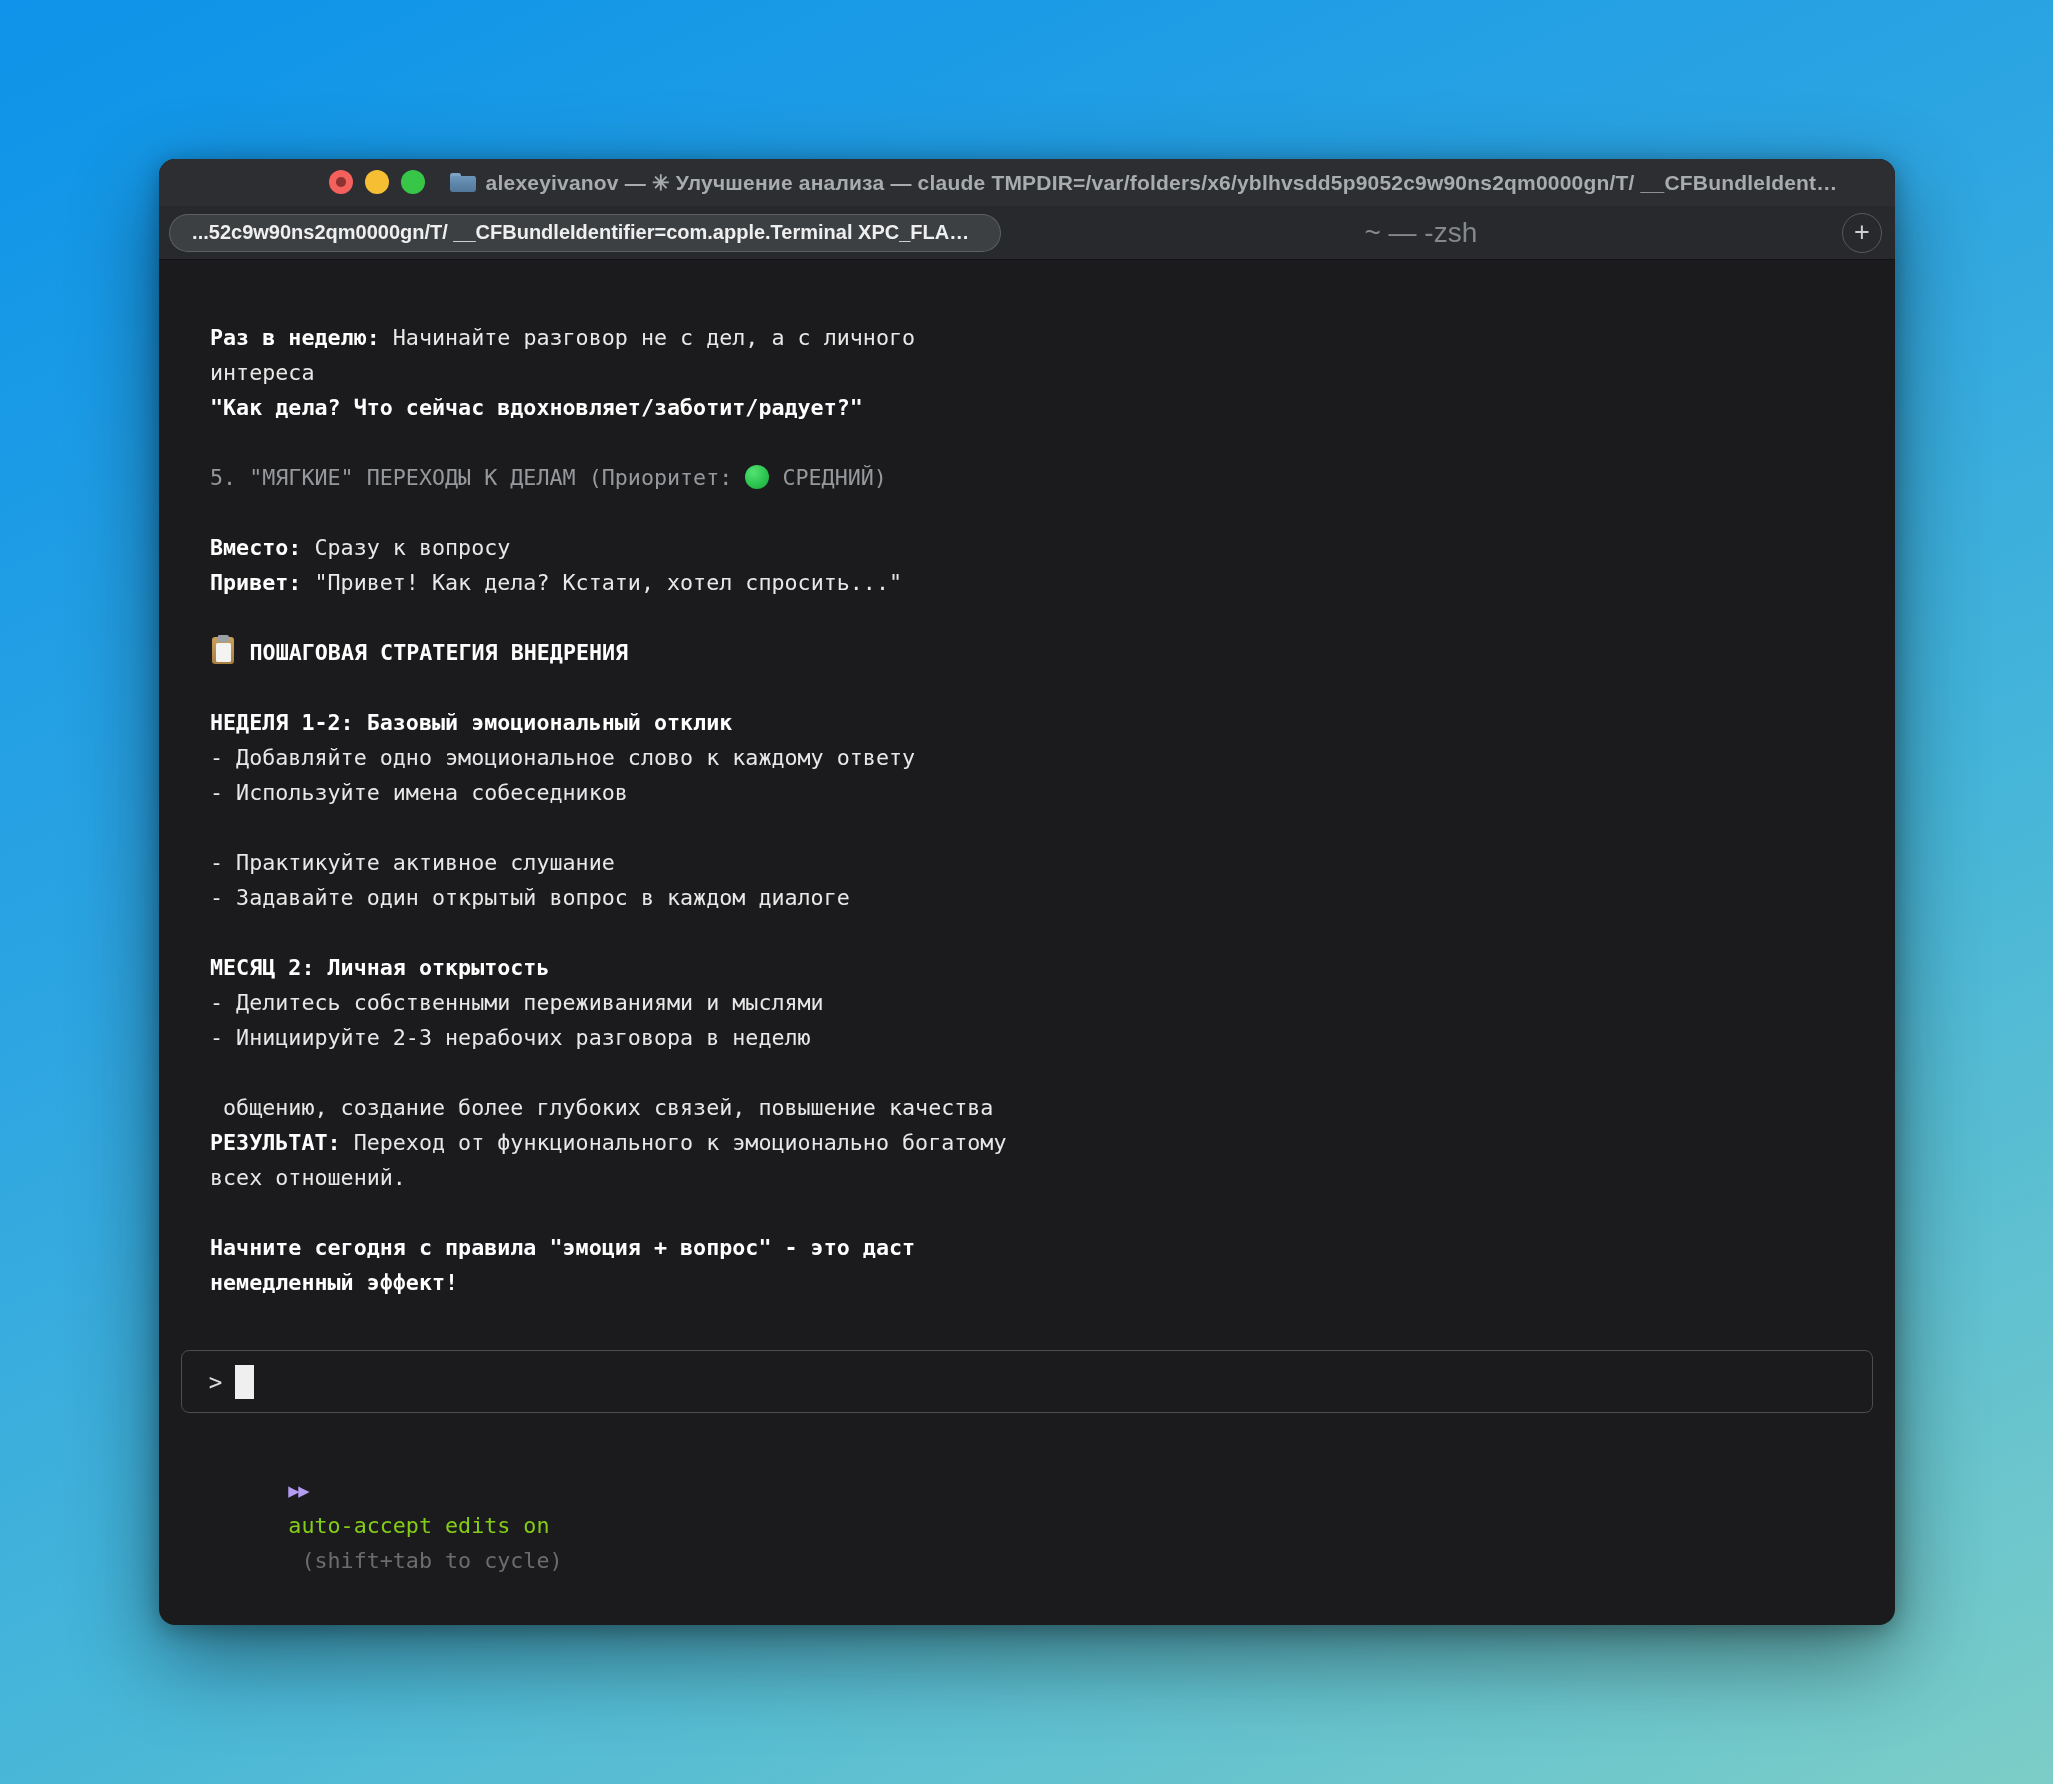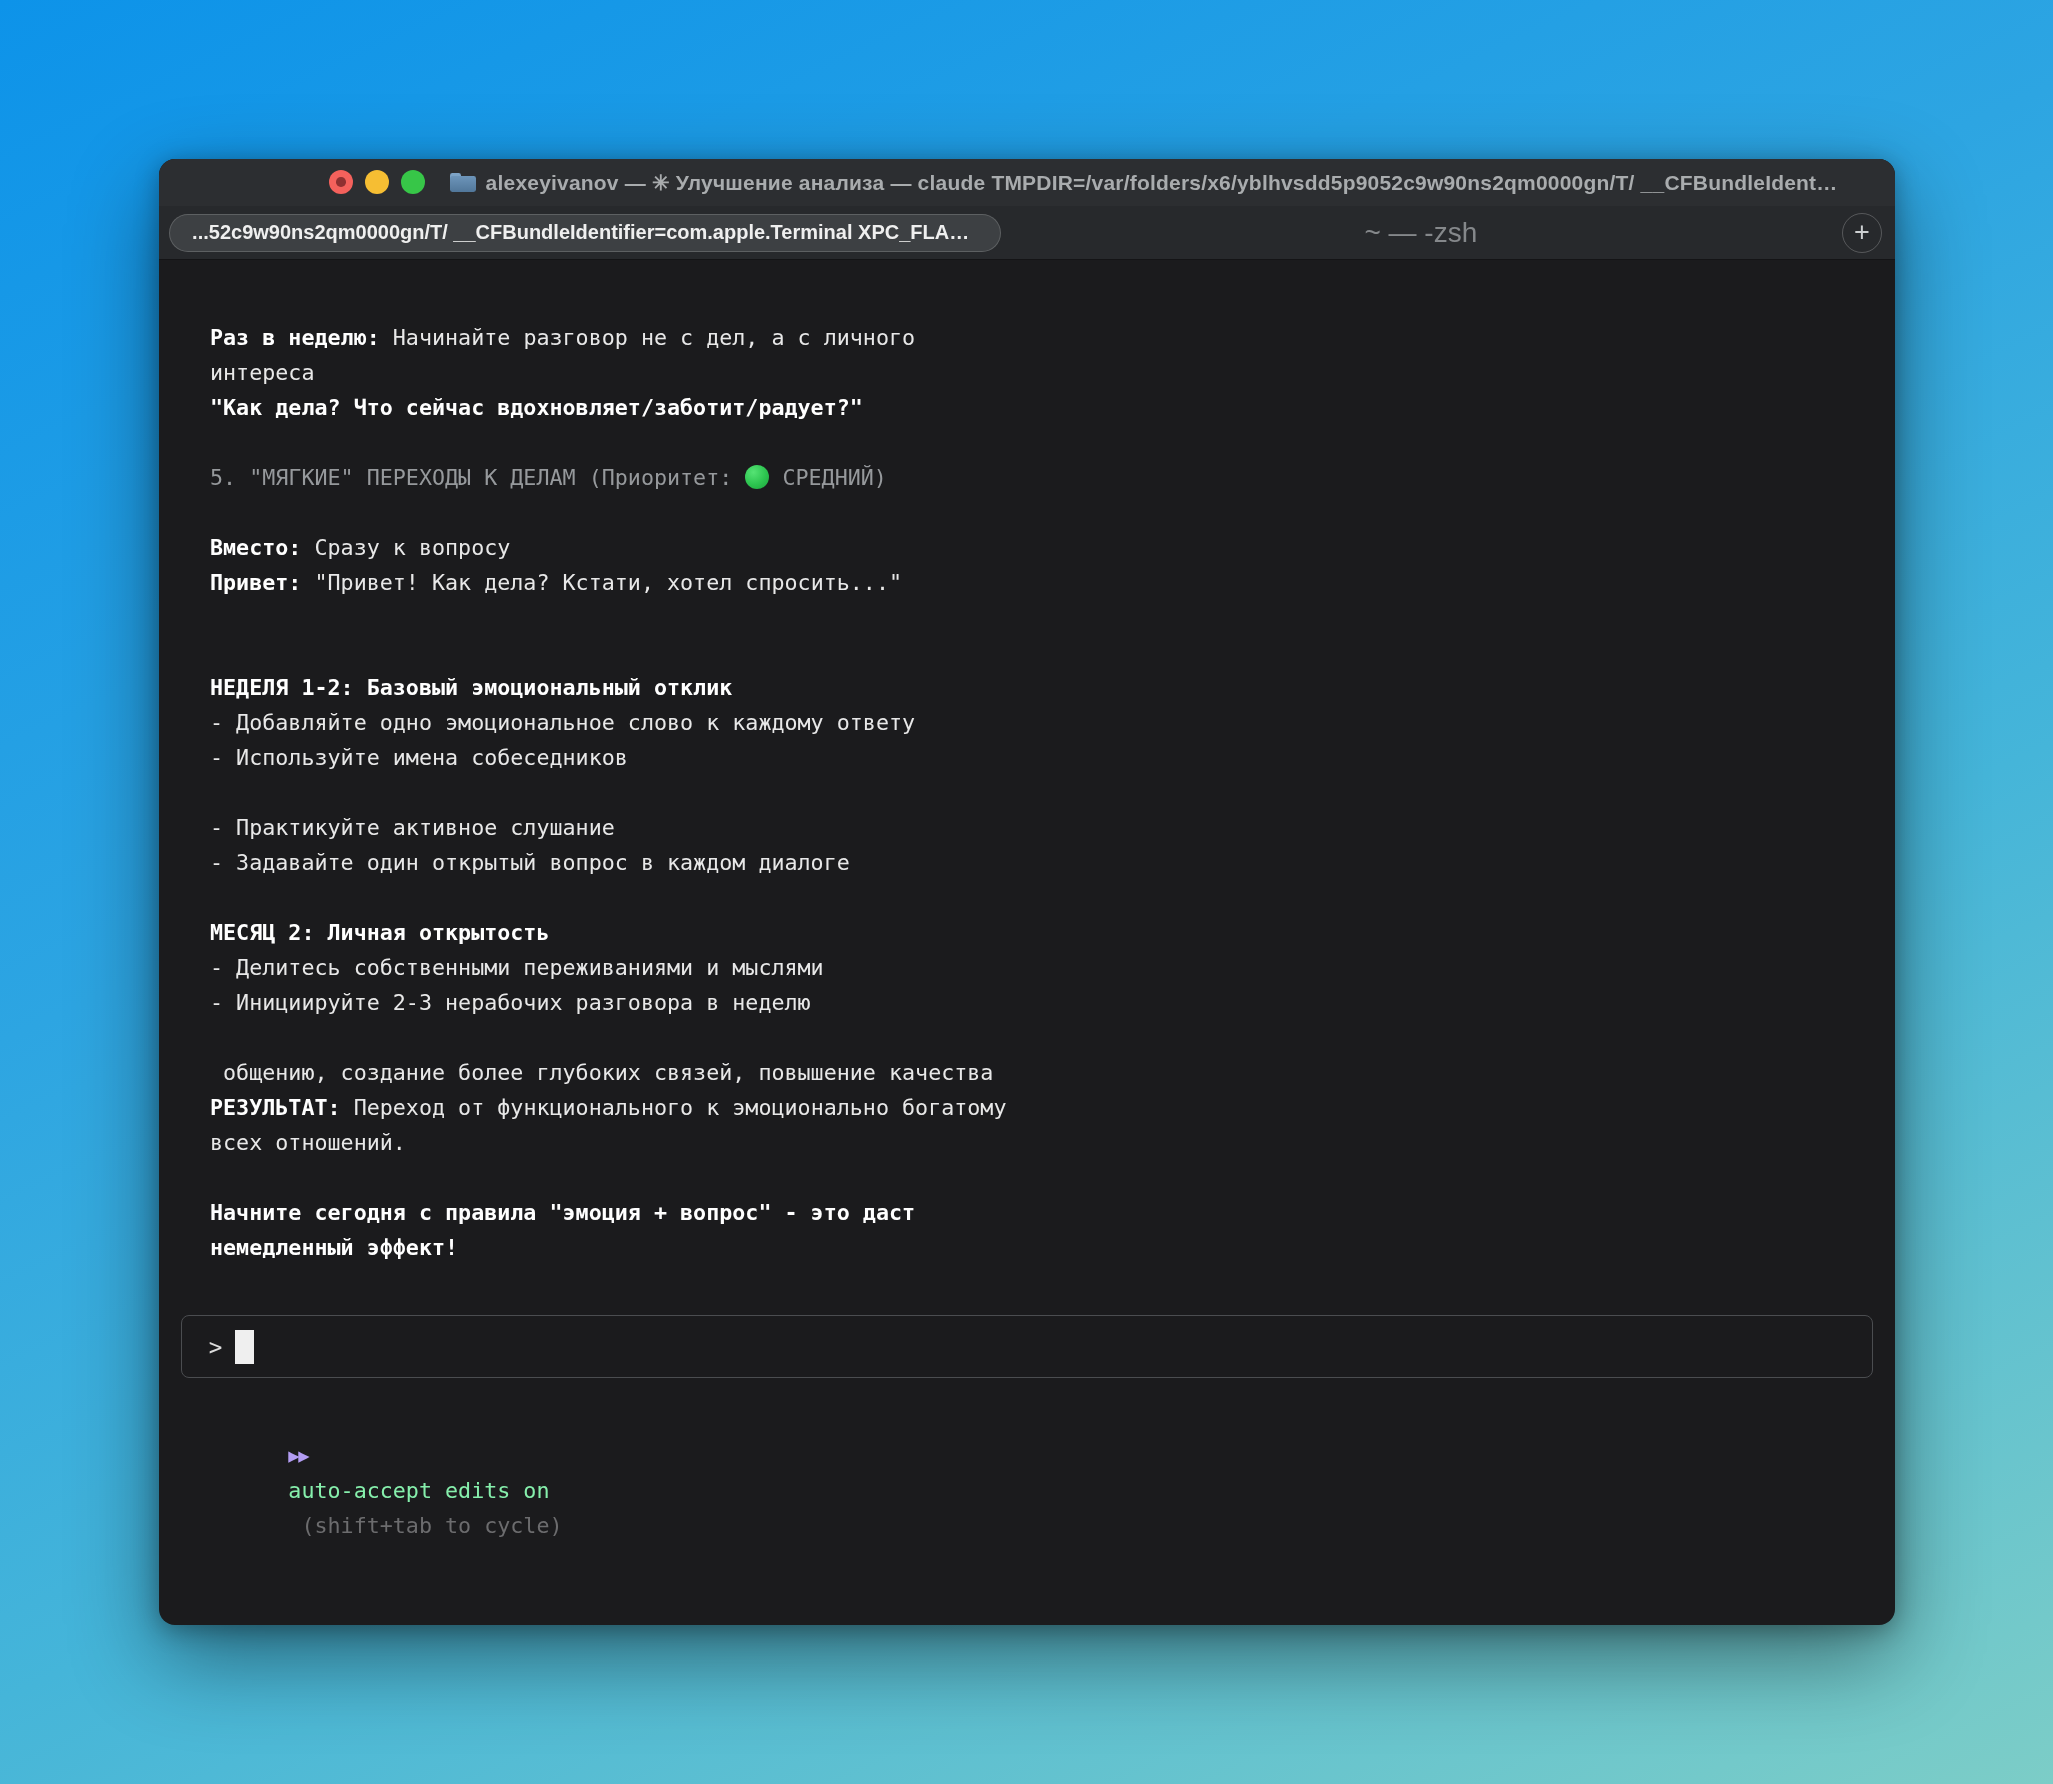--- a/index.html
+++ b/index.html
@@ -104,21 +104,21 @@
     color:#dcdcdc; font-family:"DejaVu Sans Mono","Liberation Mono",monospace; font-size:22.5px;
   }
   .cursor { width:19px; height:34px; background:#efefef; margin-left:13px; }
 
   
   .status {
     margin:24px 0 0 51px; height:35px; line-height:35px; white-space:pre;
     font-family:"DejaVu Sans Mono","Liberation Mono",monospace; font-size:21.7px;
   }
   .status .chevrons { color:#b39df3; font-size:19px; letter-spacing:-1.6px; margin-right:11.2px; }
-  .status .mode { color:#86efac; }
+  .status .mode { color:#84cc16; }
   .status .hint { color:#6c6c6e; }
 </style>
 </head>
 <body>
 
 <div class="window">
 
   <div class="titlebar">
     <div class="lights">
       <div class="light red"></div>
@@ -148,20 +148,21 @@
     <div class="term-lines">
         <div class="tline"><span class="seg seg-b">Раз в неделю:</span><span class="seg seg-r"> Начинайте разговор не с дел, а с личного</span></div>
         <div class="tline"><span class="seg seg-r">интереса</span></div>
         <div class="tline"><span class="seg seg-b">"Как дела? Что сейчас вдохновляет/заботит/радует?"</span></div>
         <div class="tline"></div>
         <div class="tline"><span class="seg seg-d">5. "МЯГКИЕ" ПЕРЕХОДЫ К ДЕЛАМ (Приоритет: </span><span class="emoji icon-green-circle"></span><span class="seg seg-d"> СРЕДНИЙ)</span></div>
         <div class="tline"></div>
         <div class="tline"><span class="seg seg-b">Вместо:</span><span class="seg seg-r"> Сразу к вопросу</span></div>
         <div class="tline"><span class="seg seg-b">Привет:</span><span class="seg seg-r"> "Привет! Как дела? Кстати, хотел спросить..."</span></div>
         <div class="tline"></div>
+        <div class="tline"><span class="emoji icon-clipboard"></span><span class="seg seg-b"> ПОШАГОВАЯ СТРАТЕГИЯ ВНЕДРЕНИЯ</span></div>
         <div class="tline"></div>
         <div class="tline"><span class="seg seg-b">НЕДЕЛЯ 1-2: Базовый эмоциональный отклик</span></div>
         <div class="tline"><span class="seg seg-r">- Добавляйте одно эмоциональное слово к каждому ответу</span></div>
         <div class="tline"><span class="seg seg-r">- Используйте имена собеседников</span></div>
         <div class="tline"></div>
         <div class="tline"><span class="seg seg-r">- Практикуйте активное слушание</span></div>
         <div class="tline"><span class="seg seg-r">- Задавайте один открытый вопрос в каждом диалоге</span></div>
         <div class="tline"></div>
         <div class="tline"><span class="seg seg-b">МЕСЯЦ 2: Личная открытость</span></div>
         <div class="tline"><span class="seg seg-r">- Делитесь собственными переживаниями и мыслями</span></div>

